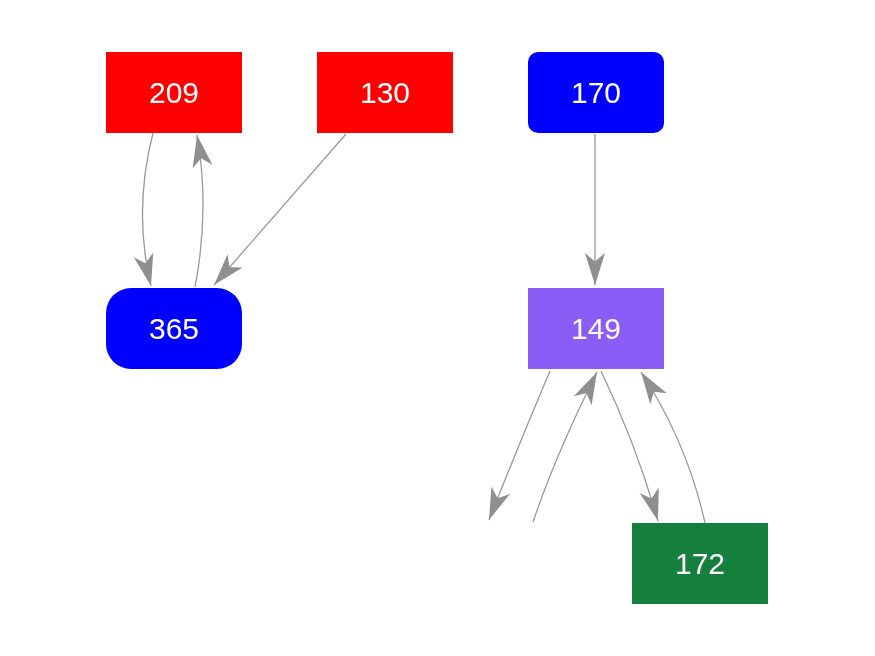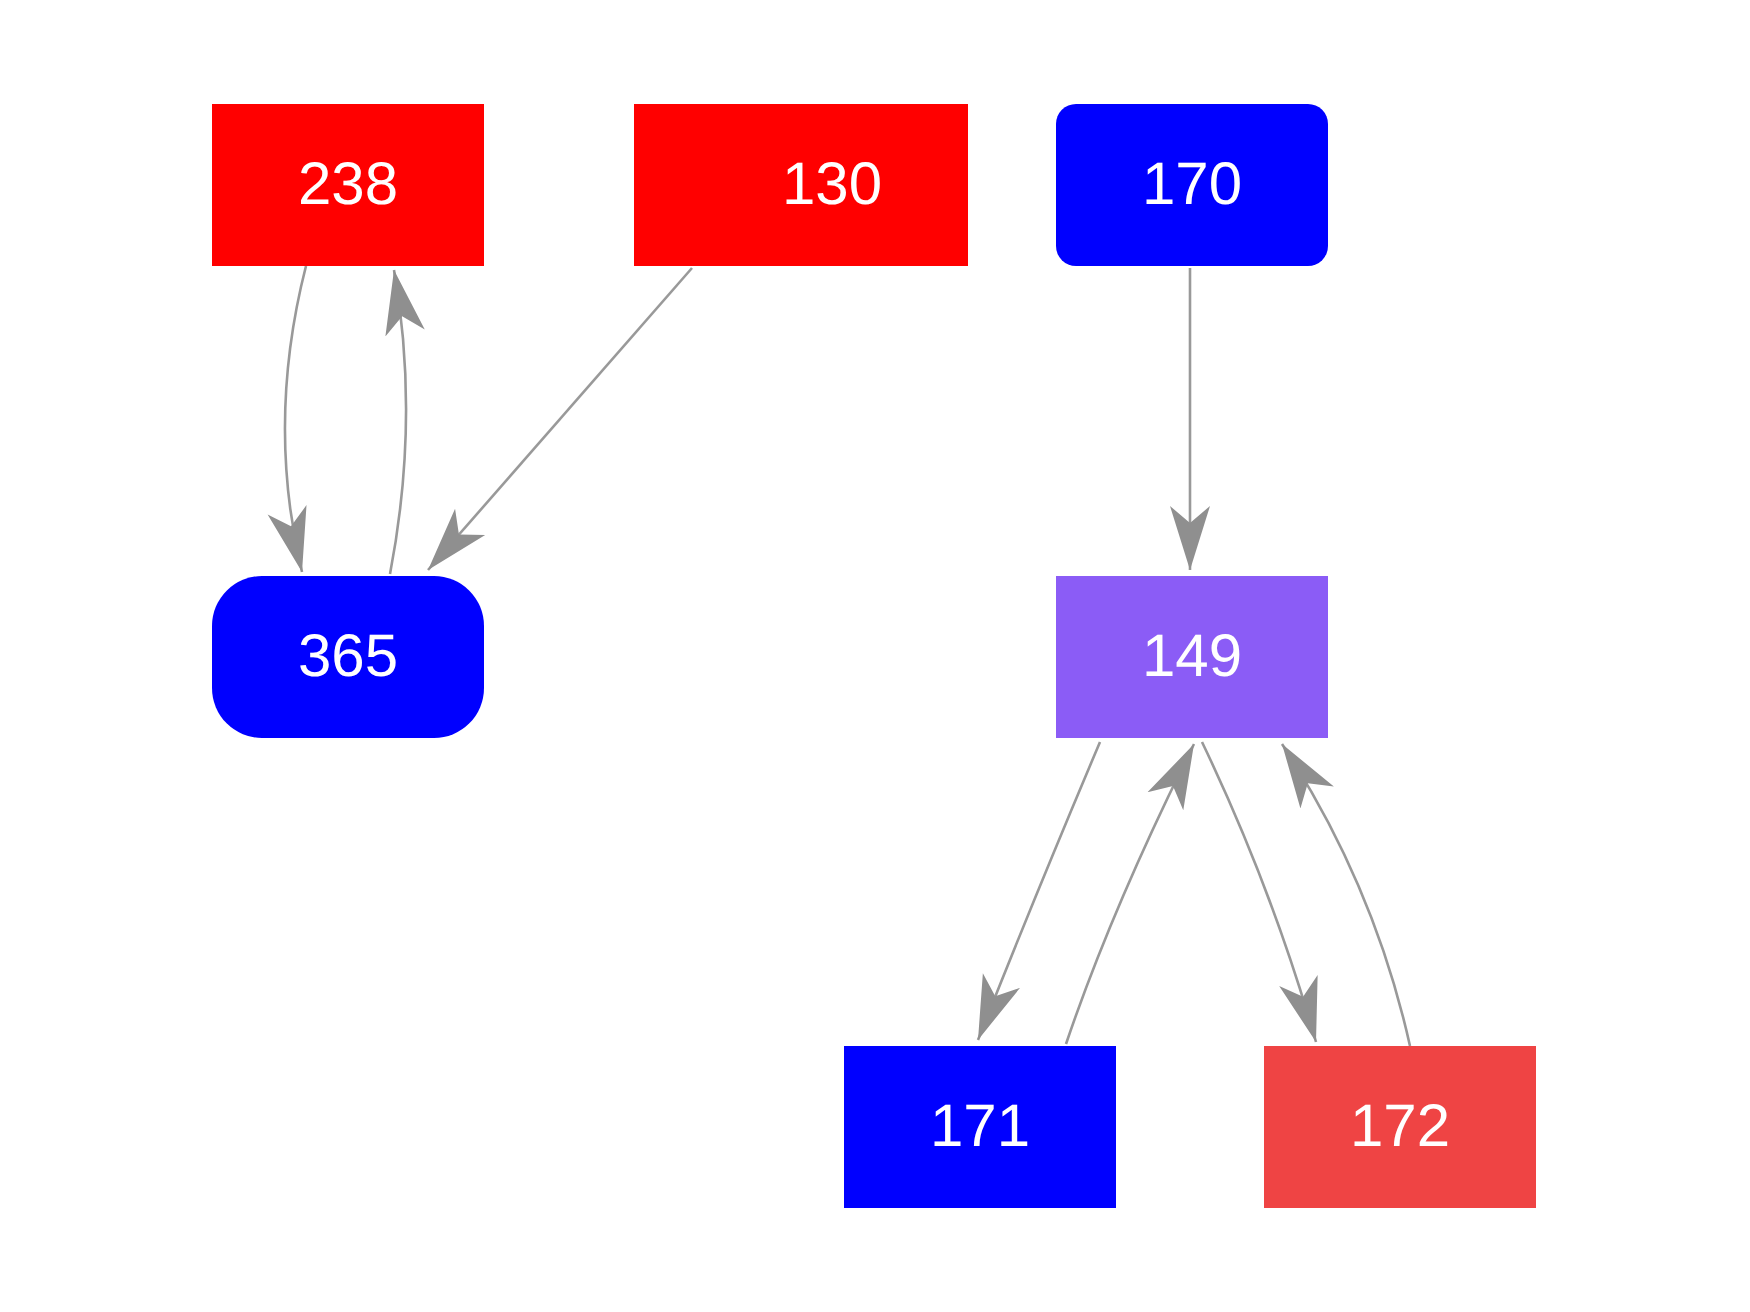--- a/index.html
+++ b/index.html
@@ -39,21 +39,21 @@
     align-items: center;
     justify-content: center;
     color: #ffffff;
     font-size: 30px;
     line-height: 1;
     user-select: none;
     cursor: default;
   }
   
   .pos-129 { left: 106px; top: 52px; }
-  .pos-130 { left: 317px; top: 52px; padding-left: 31px; }
+  .pos-130 { left: 317px; top: 52px; }
   .pos-170 { left: 528px; top: 52px; border-radius: 10px; }
   .pos-365 { left: 106px; top: 288px; }
   .pos-149 { left: 528px; top: 288px; }
   .pos-171 { left: 422px; top: 523px; }
   .pos-172 { left: 632px; top: 523px; }
 </style>
 </head>
 <body>
 
 <div class="canvas">
@@ -68,21 +68,20 @@
     <path class="edge" marker-end="url(#arrowhead)" d="M153,133 Q133,211 151,286"></path>
     <path class="edge" marker-end="url(#arrowhead)" d="M195,287 Q210,209 197,135"></path>
     <path class="edge" marker-end="url(#arrowhead)" d="M346,134 L214,285"></path>
     <path class="edge" marker-end="url(#arrowhead)" d="M595,134 L595,285"></path>
     <path class="edge" marker-end="url(#arrowhead)" d="M550,371 Q517,449 489,520"></path>
     <path class="edge" marker-end="url(#arrowhead)" d="M533,522 Q556,454 597,372"></path>
     <path class="edge" marker-end="url(#arrowhead)" d="M601,371 Q636,444 658,521"></path>
     <path class="edge" marker-end="url(#arrowhead)" d="M705,523 Q687,442 641,372"></path>
   </svg>
 
-  <div class="node pos-129" style="background: rgb(255, 0, 0); color: rgb(255, 255, 255);">238</div>
+  <div class="node pos-129" style="background: rgb(255, 0, 0); color: rgb(255, 255, 255);">209</div>
   <div class="node pos-130" style="background: rgb(255, 0, 0); color: rgb(255, 255, 255);">130</div>
   <div class="node pos-170" style="background: rgb(0, 0, 255); color: rgb(255, 255, 255);">170</div>
   <div class="node pos-365" style="background: rgb(0, 0, 255); color: rgb(255, 255, 255); border-radius: 25px;">365</div>
   <div class="node pos-149" style="background: #8b5cf6; color: rgb(255, 255, 255);">149</div>
-  <div class="node pos-171" style="background: rgb(0, 0, 255); color: rgb(255, 255, 255);">171</div>
-  <div class="node pos-172" style="background: #ef4444; color: rgb(255, 255, 255);">172</div>
+  <div class="node pos-172" style="background: #15803d; color: rgb(255, 255, 255);">172</div>
 
 </div>
 
 </body></html>

